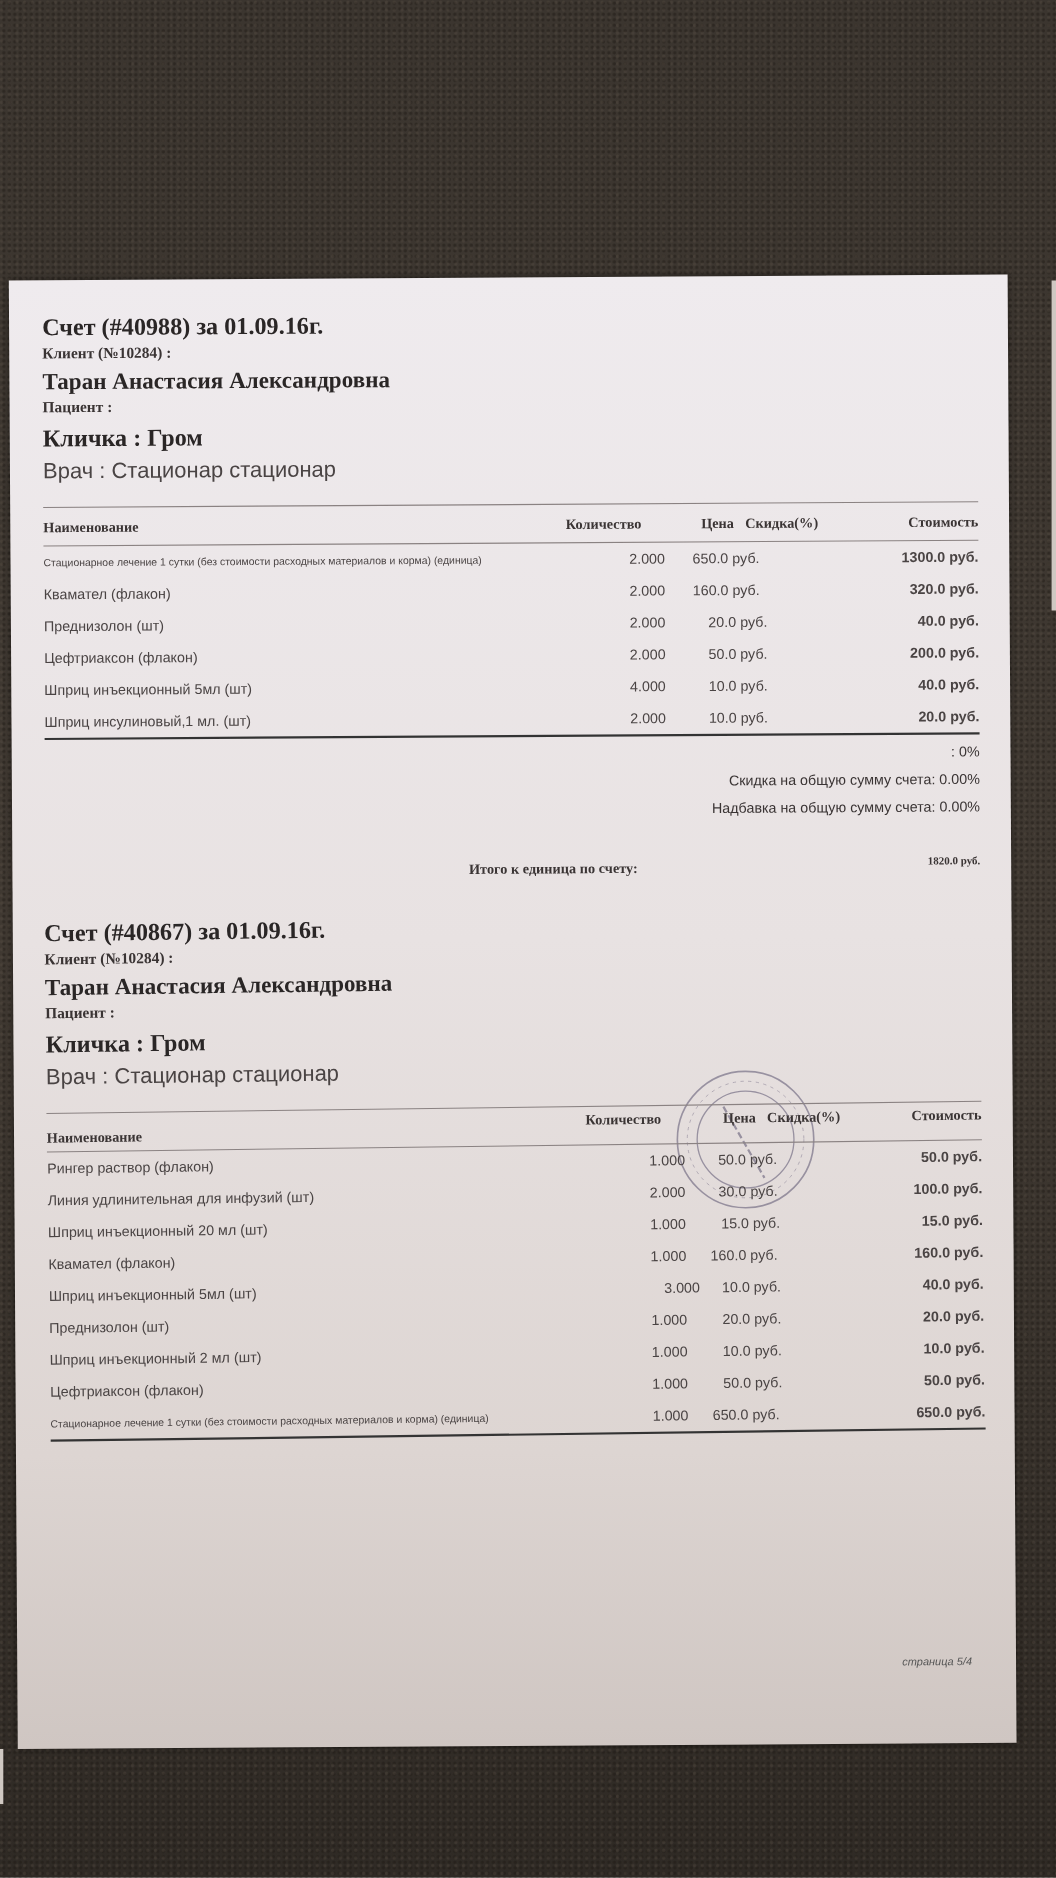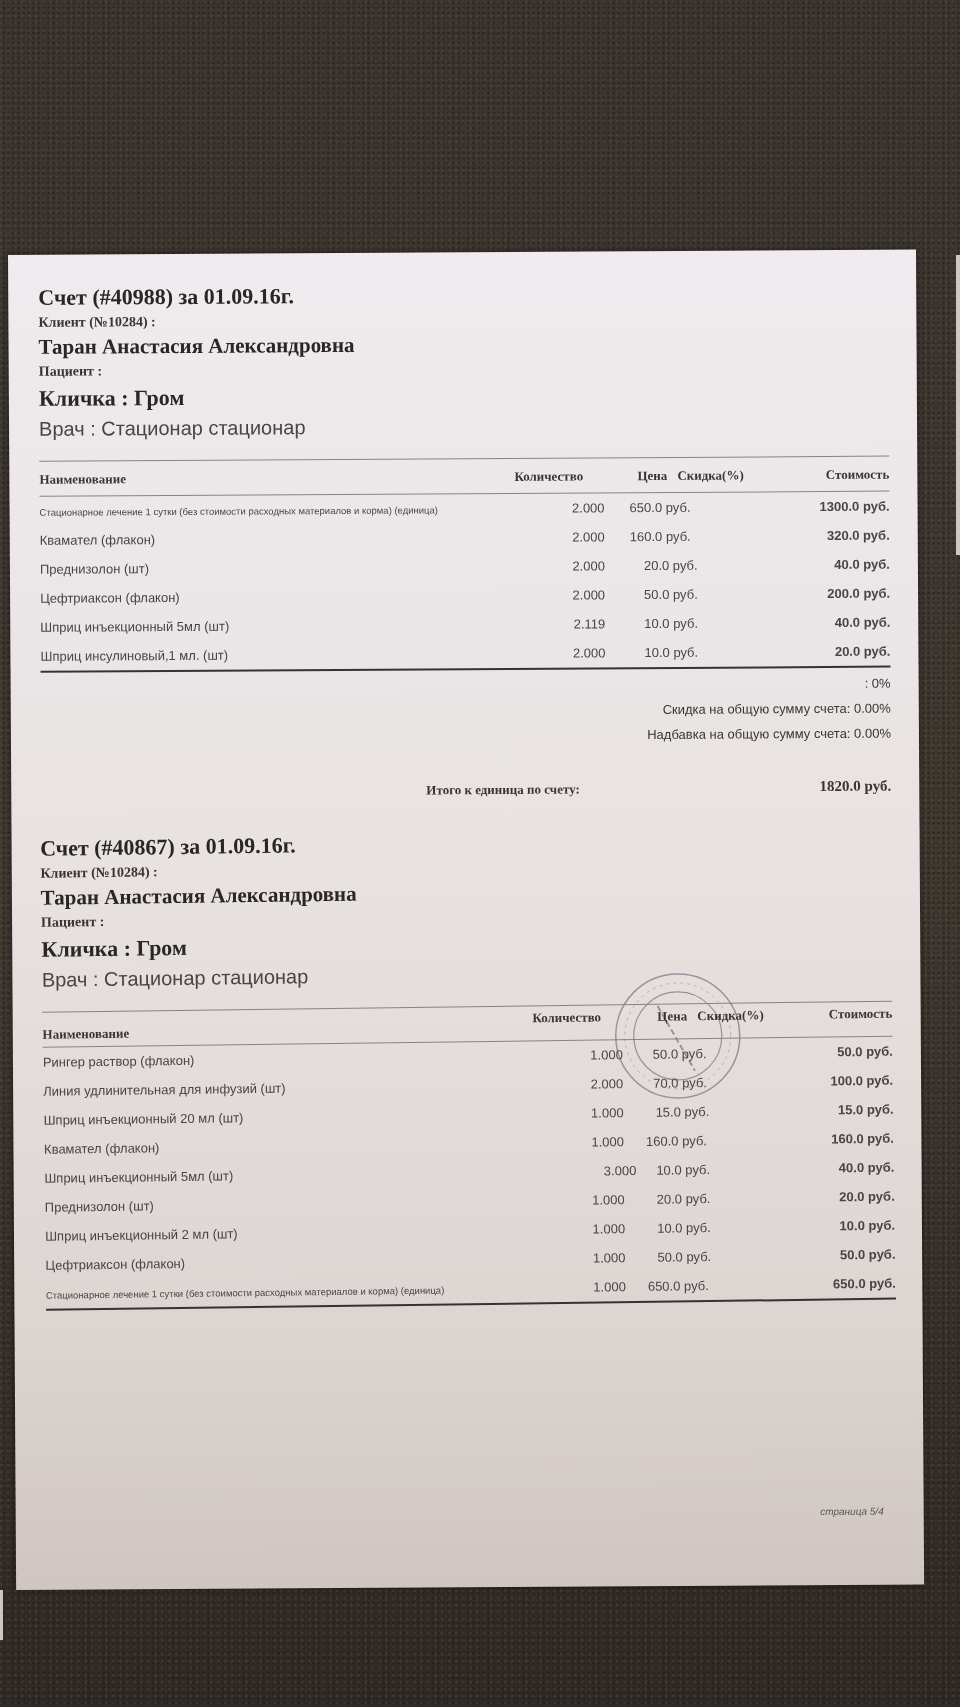--- a/index.html
+++ b/index.html
@@ -35,21 +35,21 @@
   .row { position:relative; height:29px; font-size:13px; color:#4a4444; }
   .row span { position:absolute; top:7px; white-space:nowrap; }
   .row .name.tiny { font-size:9.5px; top:10px; }
   .c-name { left:0; }
   .c-qty { right:285px; text-align:right; }
   .c-price { left:590px; }
   .c-cost { right:0; text-align:right;font-weight:bold; }
   .summary { position:relative; height:130px; font-size:13px; color:#3a3434; }
   .summary .line { position:absolute; right:0; white-space:nowrap; }
   .total-label { position:absolute; left:385px; top:112px; font-family:"Liberation Serif", serif; font-weight:bold; font-size:13px; }
-  .total-value { position:absolute; right:0; top:110px; font-family:"Liberation Serif", serif; font-weight:bold; font-size:15px; }
+  .total-value { position:absolute; right:0; top:110px; font-family:"Liberation Serif", serif; font-weight:bold; font-size:10px; }
   .stamp { position:absolute; left:600px; top:720px; width:130px; height:130px; opacity:.55; }
   .page-num { position:absolute; right:40px; bottom:68px; font-size:10px; font-style:italic; color:#555; }
 </style>
 </head>
 <body>
 
 <div class="edge-sheet"></div>
 <div class="edge-sheet-left"></div>
 
 <div class="paper">
@@ -92,21 +92,21 @@
         <span class="c-cost">40.0 руб.</span>
       </div>
       <div class="row">
         <span class="c-name">Цефтриаксон (флакон)</span>
         <span class="c-qty">2.000</span>
         <span class="c-price" style="left:604px">50.0 руб.</span>
         <span class="c-cost">200.0 руб.</span>
       </div>
       <div class="row">
         <span class="c-name">Шприц инъекционный 5мл (шт)</span>
-        <span class="c-qty">2.119</span>
+        <span class="c-qty">4.000</span>
         <span class="c-price" style="left:604px">10.0 руб.</span>
         <span class="c-cost">40.0 руб.</span>
       </div>
       <div class="row">
         <span class="c-name">Шприц инсулиновый,1 мл. (шт)</span>
         <span class="c-qty">2.000</span>
         <span class="c-price" style="left:604px">10.0 руб.</span>
         <span class="c-cost">20.0 руб.</span>
       </div>
       <div class="rule dark"></div>
@@ -149,21 +149,21 @@
 
       <div class="row">
         <span class="c-name">Рингер раствор (флакон)</span>
         <span class="c-qty" style="right:270px">1.000</span>
         <span class="c-price" style="left:610px">50.0 руб.</span>
         <span class="c-cost">50.0 руб.</span>
       </div>
       <div class="row">
         <span class="c-name">Линия удлинительная для инфузий (шт)</span>
         <span class="c-qty" style="right:270px">2.000</span>
-        <span class="c-price" style="left:610px">70.0 руб.</span>
+        <span class="c-price" style="left:610px">30.0 руб.</span>
         <span class="c-cost">100.0 руб.</span>
       </div>
       <div class="row">
         <span class="c-name">Шприц инъекционный 20 мл (шт)</span>
         <span class="c-qty" style="right:270px">1.000</span>
         <span class="c-price" style="left:612px">15.0 руб.</span>
         <span class="c-cost">15.0 руб.</span>
       </div>
       <div class="row">
         <span class="c-name">Квамател (флакон)</span>

